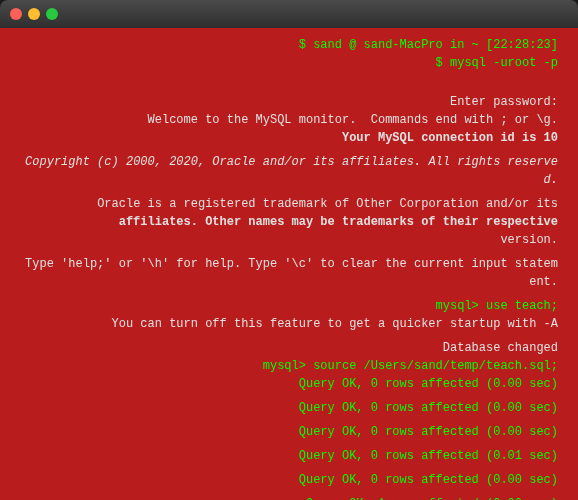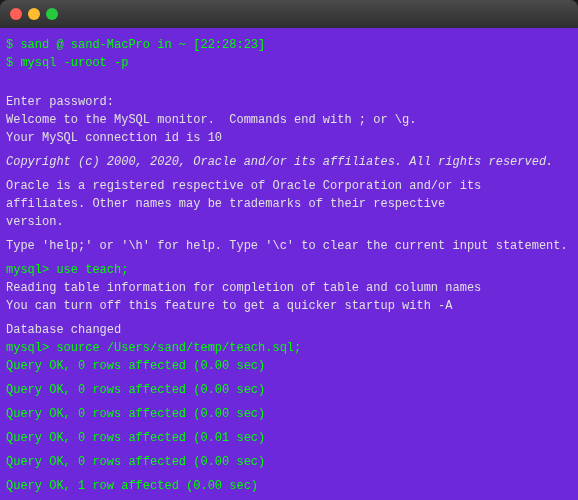--- a/index.html
+++ b/index.html
@@ -49,27 +49,28 @@
     .tb-min { background: #febc2e; }
     .tb-max { background: #28c840; }
 
     .title-text {
       color: #c0c0c0;
       font-size: 12px;
       font-family: 'Menlo', 'Monaco', 'Courier New', monospace;
     }
 
     .terminal-body {
-      background: #6d28d9;
+      background: #b91c1c;
       flex: 1;
-      padding: 8px 6px;
+      padding: 8px 20px;
       overflow-y: auto;
       color: #00ff00;
       font-size: 12px;
       line-height: 1.5;
+      text-align: right;
     }
 
     .line {
       white-space: pre-wrap;
       word-break: break-all;
     }
     .blank { height: 6px; }
   </style>
 </head>
 <body>
@@ -81,32 +82,31 @@
     <span class="tb-btn tb-max"></span>
   </div>
   <span class="title-text"></span>
 </div>
 
 <div class="terminal-body" id="terminal-content">
 <div class="line" style="color: rgb(0, 255, 0);">$ sand @ sand-MacPro in ~ [22:28:23]</div>
     <div class="line" style="color: rgb(0, 255, 0);">$ mysql -uroot -p</div>
     <div class="line" style="color: rgb(224, 224, 224); margin-top: 21px;">Enter password:</div>
     <div class="line" style="color: rgb(224, 224, 224);">Welcome to the MySQL monitor.  Commands end with ; or \g.</div>
-    <div class="line" style="color: rgb(224, 224, 224);">Your MySQL connection id is 10</div>
+    <div class="line" style="color: rgb(224, 224, 224); font-weight: bold;">Your MySQL connection id is 10</div>
     <div class="blank"></div>
     <div class="line" style="color: rgb(224, 224, 224); font-style: italic;">Copyright (c) 2000, 2020, Oracle and/or its affiliates. All rights reserved.</div>
     <div class="blank"></div>
-    <div class="line" style="color: rgb(224, 224, 224);">Oracle is a registered respective of Oracle Corporation and/or its</div>
-    <div class="line" style="color: rgb(224, 224, 224);">affiliates. Other names may be trademarks of their respective</div>
+    <div class="line" style="color: rgb(224, 224, 224);">Oracle is a registered trademark of Other Corporation and/or its</div>
+    <div class="line" style="color: rgb(224, 224, 224); font-weight: bold;">affiliates. Other names may be trademarks of their respective</div>
     <div class="line" style="color: rgb(224, 224, 224);">version.</div>
     <div class="blank"></div>
     <div class="line" style="color: rgb(224, 224, 224);">Type 'help;' or '\h' for help. Type '\c' to clear the current input statement.</div>
     <div class="blank"></div>
     <div class="line" style="color: rgb(0, 255, 0);">mysql&gt; use teach;</div>
-    <div class="line" style="color: rgb(224, 224, 224);">Reading table information for completion of table and column names</div>
     <div class="line" style="color: rgb(224, 224, 224);">You can turn off this feature to get a quicker startup with -A</div>
     <div class="blank"></div>
     <div class="line" style="color: rgb(224, 224, 224);">Database changed</div>
     <div class="line" style="color: rgb(0, 255, 0);">mysql&gt; source /Users/sand/temp/teach.sql;</div>
     <div class="line" style="color: rgb(0, 255, 0);">Query OK, 0 rows affected (0.00 sec)</div>
     <div class="blank"></div>
     <div class="line" style="color: rgb(0, 255, 0);">Query OK, 0 rows affected (0.00 sec)</div>
     <div class="blank"></div>
     <div class="line" style="color: rgb(0, 255, 0);">Query OK, 0 rows affected (0.00 sec)</div>
     <div class="blank"></div>

